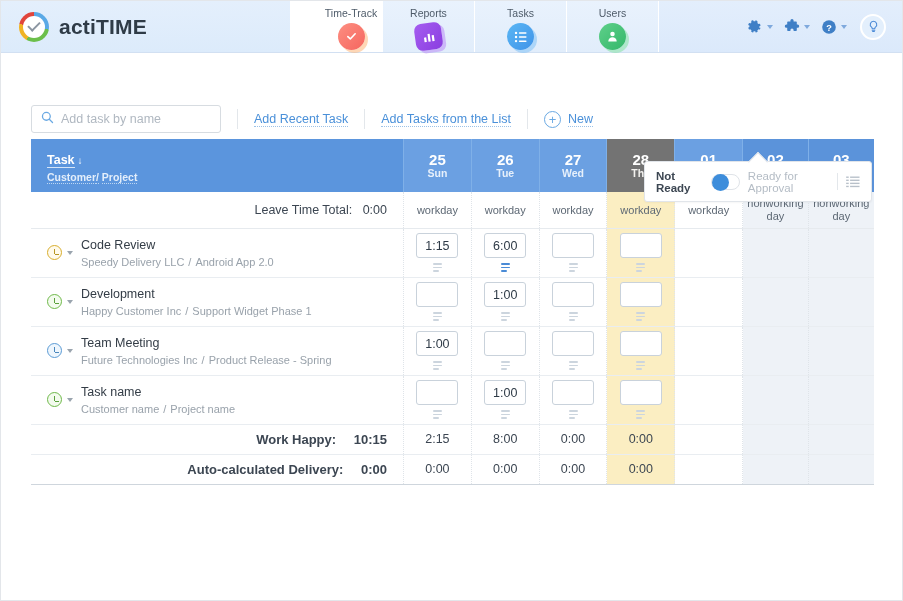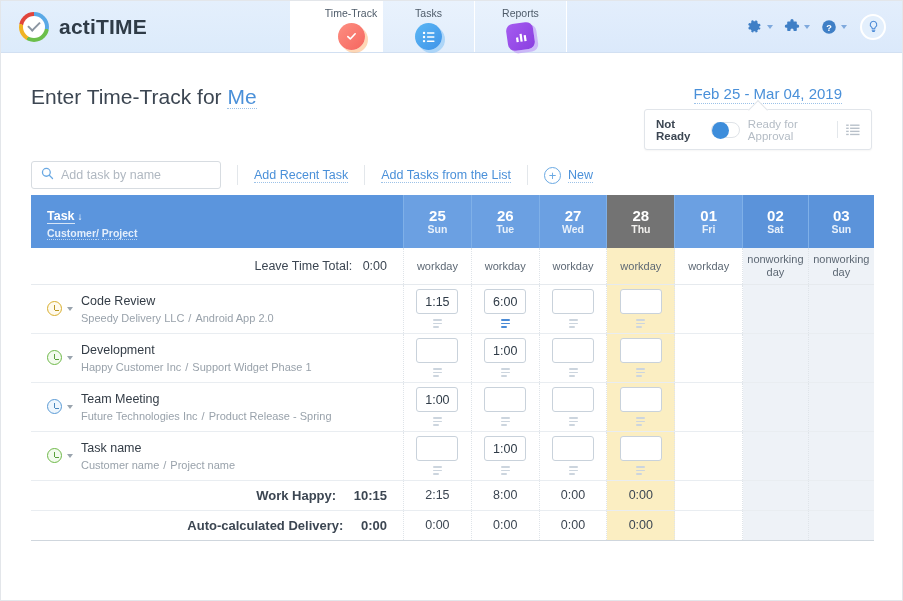--- a/index.html
+++ b/index.html
@@ -320,42 +320,51 @@
       <div class="brand-name">actiTIME</div>
     </div>
 
     <div class="navtabs">
       <div class="navtab active">
         <div class="lbl">Time-Track</div>
         <div class="ic time">
           <svg width="13" height="13" viewBox="0 0 16 16">
               <path d="M3.5 8.2 L6.5 11 L12.5 4.6" stroke="#fff" stroke-width="2" fill="none" stroke-linecap="round" stroke-linejoin="round"></path>
             </svg>
+        </div>
+      </div>
+      <div class="navtab">
+        <div class="lbl">Reports</div>
+        <div class="ic reports">
+          <svg width="14" height="12" viewBox="0 0 16 14">
+            <rect x="2" y="7" width="2.6" height="5.5" fill="#fff"></rect>
+            <rect x="6.6" y="3.5" width="2.6" height="9" fill="#fff"></rect>
+            <rect x="11.2" y="5.5" width="2.6" height="7" fill="#fff"></rect>
+          </svg>
         </div>
       </div>
       <div class="navtab">
         <div class="lbl">Tasks</div>
         <div class="ic tasks">
           <svg width="14" height="12" viewBox="0 0 16 14">
             <circle cx="2.2" cy="2.2" r="1.4" fill="#fff"></circle>
               <rect x="5.5" y="1.4" width="9" height="1.7" rx=".8" fill="#fff"></rect>
             <circle cx="2.2" cy="7" r="1.4" fill="#fff"></circle>
               <rect x="5.5" y="6.2" width="9" height="1.7" rx=".8" fill="#fff"></rect>
             <circle cx="2.2" cy="11.8" r="1.4" fill="#fff"></circle>
               <rect x="5.5" y="11" width="9" height="1.7" rx=".8" fill="#fff"></rect>
           </svg>
         </div>
       </div>
       <div class="navtab">
-        <div class="lbl">Reports</div>
-        <div class="ic reports">
-          <svg width="14" height="12" viewBox="0 0 16 14">
-            <rect x="2" y="7" width="2.6" height="5.5" fill="#fff"></rect>
-            <rect x="6.6" y="3.5" width="2.6" height="9" fill="#fff"></rect>
-            <rect x="11.2" y="5.5" width="2.6" height="7" fill="#fff"></rect>
+        <div class="lbl">Users</div>
+        <div class="ic users">
+          <svg width="13" height="13" viewBox="0 0 16 16">
+            <circle cx="8" cy="5" r="2.8" fill="#fff"></circle>
+            <path d="M2.8 14 a5.2 5 0 0 1 10.4 0 z" fill="#fff"></path>
           </svg>
         </div>
       </div>
     </div>
 
     <div class="topright">
       <div class="ticon">
         <svg width="16" height="16" viewBox="0 0 20 20" fill="#3f7fc6">
           <path d="M10 6.6a3.4 3.4 0 100 6.8 3.4 3.4 0 000-6.8zm0 5.1a1.7 1.7 0 110-3.4 1.7 1.7 0 010 3.4z"></path>
           <path d="M17.4 11.6l-1.3-.5a6.3 6.3 0 000-2.2l1.3-.5a.6.6 0 00.3-.8l-.8-1.8a.6.6 0 00-.8-.3l-1.3.5a6.4 6.4 0 00-1.6-1.6l.5-1.3a.6.6 0 00-.3-.8L11.6.5a.6.6 0 00-.8.3l-.5 1.3a6.3 6.3 0 00-2.2 0L7.6.8A.6.6 0 006.8.5L5 1.3a.6.6 0 00-.3.8l.5 1.3a6.4 6.4 0 00-1.6 1.6l-1.3-.5a.6.6 0 00-.8.3l-.8 1.8a.6.6 0 00.3.8l1.3.5a6.3 6.3 0 000 2.2l-1.3.5a.6.6 0 00-.3.8l.8 1.8a.6.6 0 00.8.3l1.3-.5a6.4 6.4 0 001.6 1.6l-.5 1.3a.6.6 0 00.3.8l1.8.8a.6.6 0 00.8-.3l.5-1.3a6.3 6.3 0 002.2 0l.5 1.3a.6.6 0 00.8.3l1.8-.8a.6.6 0 00.3-.8l-.5-1.3a6.4 6.4 0 001.6-1.6l1.3.5a.6.6 0 00.8-.3l.8-1.8a.6.6 0 00-.3-.8z" transform="translate(1,1) scale(.9)"></path>
@@ -379,29 +388,20 @@
         <svg width="13" height="13" viewBox="0 0 16 16" fill="none" stroke="#4a89d6" stroke-width="1.3">
           <path d="M8 1.6a4 4 0 00-2.4 7.2c.5.4.8 1 .8 1.6v.4h3.2v-.4c0-.6.3-1.2.8-1.6A4 4 0 008 1.6z"></path>
           <path d="M6.4 12.6h3.2M6.9 14.2h2.2" stroke-linecap="round"></path>
         </svg>
       </div>
     </div>
   </div>
 
   <div class="body">
 
-    <div class="pagehead">
-      <div class="page-title">
-        <span>Enter Time-Track for</span>
-        <span class="me">Me</span>
-      </div>
-      <div class="daterange-wrap">
-        <span class="daterange">Feb 25 - Mar 04, 2019</span>
-      </div>
-    </div>
 
     <div class="approval-box">
       <span class="lbl-notready">Not Ready</span>
       <div class="switch">
         <div class="knob"></div>
       </div>
       <span class="lbl-approval">Ready for Approval</span>
       <span class="vdiv"></span>
       <span class="listicon">
         <svg width="14" height="12" viewBox="0 0 16 14" fill="#b8c0c9">

